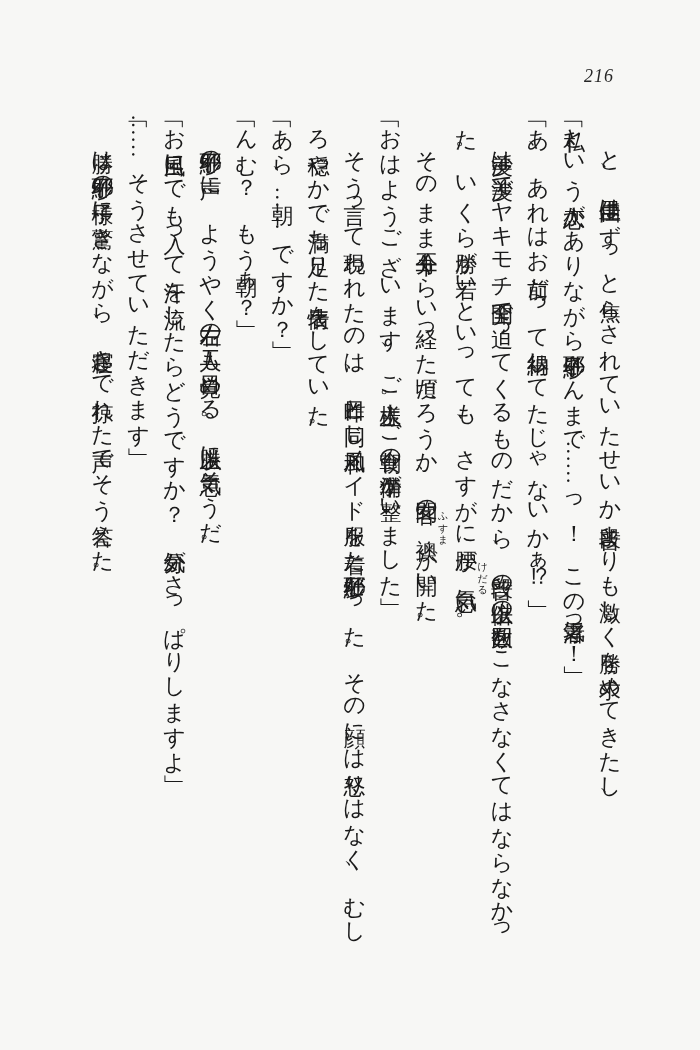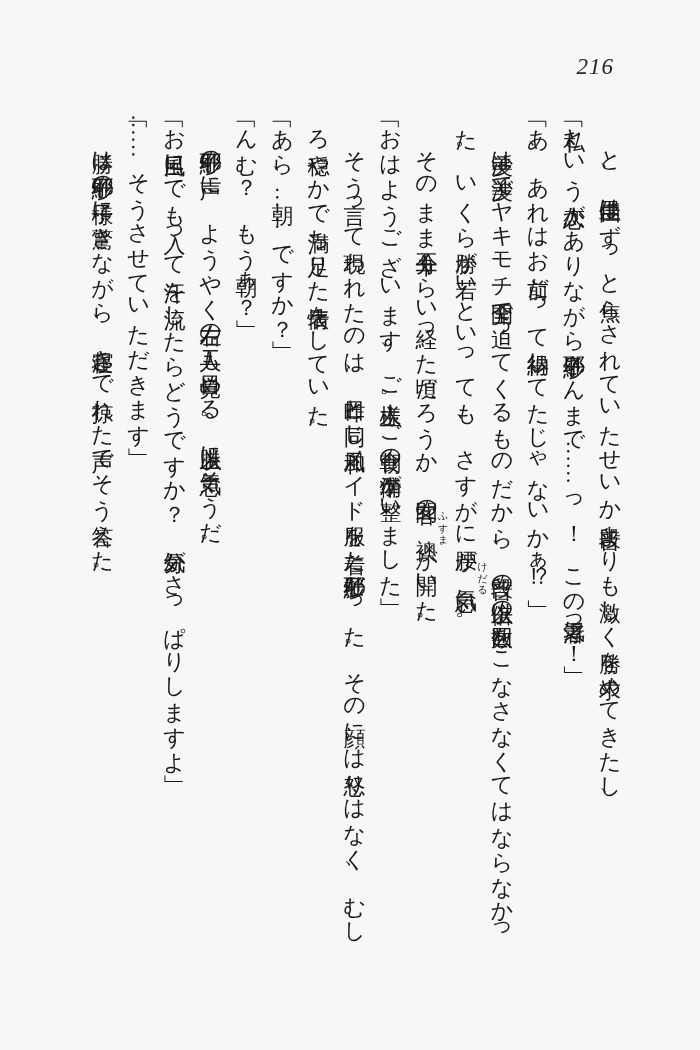--- a/index.html
+++ b/index.html
@@ -10,23 +10,23 @@
     width: 700px;
     height: 1050px;
     position: relative;
     overflow: hidden;
     background: #f7f7f5;
     color: #1a1a1a;
     font-family: "Liberation Serif", serif;
   }
   .page-number {
     position: absolute;
-    top: 54px;
+    top: 66px;
     right: 86px;
-    font-size: 23px;
+    font-size: 18px;
     font-style: italic;
     color: #262626;
     letter-spacing: 1px;
   }
   .text-block {
     position: absolute;
     top: 114px;
     right: 72px;
     height: 838px;
     writing-mode: vertical-rl;

